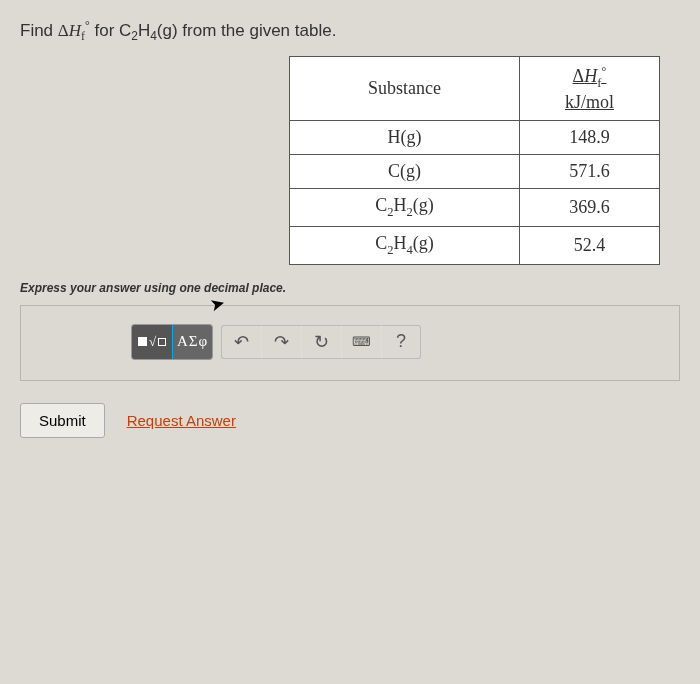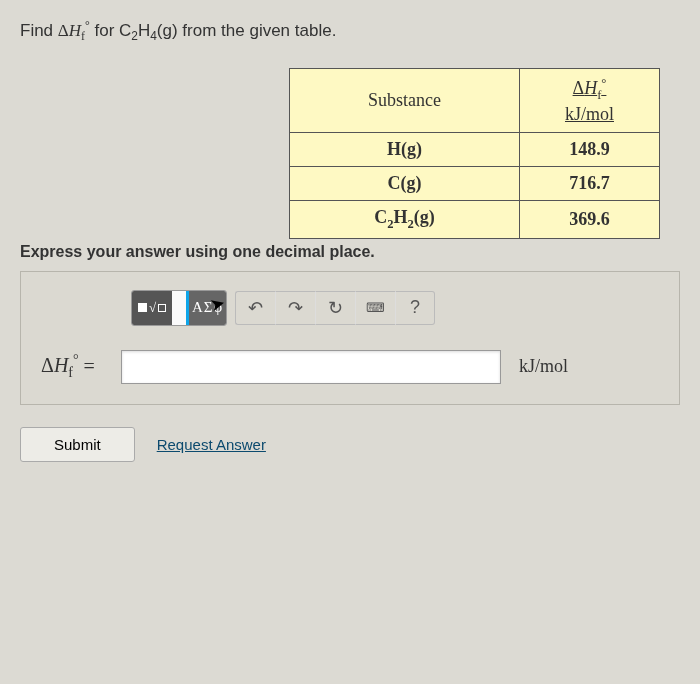--- a/index.html
+++ b/index.html
@@ -7,39 +7,39 @@
     margin: 0;
     width: 700px;
     height: 684px;
     background: #dcdad3;
     font-family: Arial, Helvetica, sans-serif;
     font-size: 16px;
     color: #333;
     padding: 18px 20px;
     position: relative;
   }
-  .question-text { font-size: 17px; margin-bottom: 24px; }
+  .question-text { font-size: 17px; margin-bottom: 12px; }
   .table-wrap { display: flex; justify-content: flex-end; padding-right: 20px; }
   table.data {
     border-collapse: collapse;
-    background: #fef9c3;
+    background: #ffffff;
   }
   table.data th, table.data td {
     border: 1px solid #555;
     padding: 6px 0;
     text-align: center;
     font-family: 'Times New Roman', serif;
     font-size: 18px;
-    font-weight: bold;
+    font-weight: normal;
   }
   table.data th { font-weight: normal; }
   .col-sub { width: 230px; }
   .col-val { width: 140px; }
   .header-stack { line-height: 1.3; text-decoration: underline; }
-  .prompt-express { font-weight: bold; font-size: 16px; margin-top: 4px; }
+  .prompt-express { font-weight: bold; font-size: 12px; margin-top: 16px; font-style: italic; }
   .answer-box {
     border: 1px solid #b7b5ac;
     background: #dbd9d1;
     margin-top: 10px;
     padding: 18px 20px 20px 20px;
   }
   .toolbar {
     display: flex;
     align-items: center;
     gap: 0;
@@ -52,21 +52,21 @@
     border-radius: 3px;
     overflow: hidden;
   }
   .tb-btn {
     width: 40px; height: 34px;
     display: flex; align-items: center; justify-content: center;
     font-size: 14px;
     cursor: pointer;
     background: #f5f5f5;
   }
-  .tb-btn + .tb-btn { border-left: 3px solid #0ea5e9; margin-left: 14px; }
+  .tb-btn + .tb-btn { border-left: 1px solid #0ea5e9; }
   .tb-btn.dark { background: #555; color: #fff; }
   .tb-btn.greek { background: #666; color: #fff; font-family: serif; font-size: 15px; letter-spacing: 1px; }
   .tb-space { width: 8px; }
   .tb-single {
     width: 40px; height: 34px;
     display: flex; align-items: center; justify-content: center;
     border-top: 1px solid #bbb;
     border-bottom: 1px solid #bbb;
     cursor: pointer;
     color: #555;
@@ -90,26 +90,26 @@
     box-shadow: inset 0 1px 3px rgba(0,0,0,.15);
     padding: 4px 8px;
     font-size: 15px;
   }
   .answer-unit { font-family: 'Times New Roman', serif; font-size: 18px; margin-left: 8px; }
   .bottom-row { display:flex; align-items:center; gap: 22px; margin-top: 22px; }
   .submit-btn {
     background: #edece7;
     border: 1px solid #aaa;
     border-radius: 3px;
-    padding: 8px 33px;
+    padding: 8px 18px;
     font-size: 15px;
     cursor: pointer;
   }
   .request-link {
-    color: #0c4a6e;
+    color: #c2410c;
     text-decoration: underline;
     font-size: 15px;
     cursor: pointer;
   }
   sub { font-size: 0.7em; }
   sup { font-size: 0.7em; }
   .dh { font-family: 'Times New Roman', serif; font-style: normal; }
   .cursor-ptr {
     position: absolute;
     left: 210px; top: 293px;
@@ -149,25 +149,29 @@
         </th>
       </tr>
     </thead>
     <tbody>
       <tr>
           <td>H(g)</td>
           <td>148.9</td>
         </tr>
       <tr>
           <td>C(g)</td>
-          <td>716.7</td>
+          <td>571.6</td>
         </tr>
       <tr>
           <td>C<sub>2</sub>H<sub>2</sub>(g)</td>
           <td>369.6</td>
+        </tr>
+      <tr>
+          <td>C<sub>2</sub>H<sub>4</sub>(g)</td>
+          <td>52.4</td>
         </tr>
     </tbody>
   </table>
 </div>
 
 <div class="cursor-ptr">➤</div>
 
 <div class="prompt-express">Express your answer using one decimal place.</div>
 
 <div class="answer-box">
@@ -193,26 +197,18 @@
       <span>↻</span>
     </div>
     <div class="tb-single">
       <span class="kbd-icon">⌨</span>
     </div>
     <div class="tb-single last">
       <span>?</span>
     </div>
   </div>
 
-  <div class="answer-row">
-    <div class="answer-label">
-      <span class="dh">Δ<i>H</i><sub>f</sub><sup>°</sup></span>
-      <span>=</span>
-    </div>
-    <input class="answer-input" type="text" value="" style="">
-    <div class="answer-unit">kJ/mol</div>
-  </div>
 </div>
 
 <div class="bottom-row">
   <button class="submit-btn">Submit</button>
   <span class="request-link">Request Answer</span>
 </div>
 
 </body></html>

